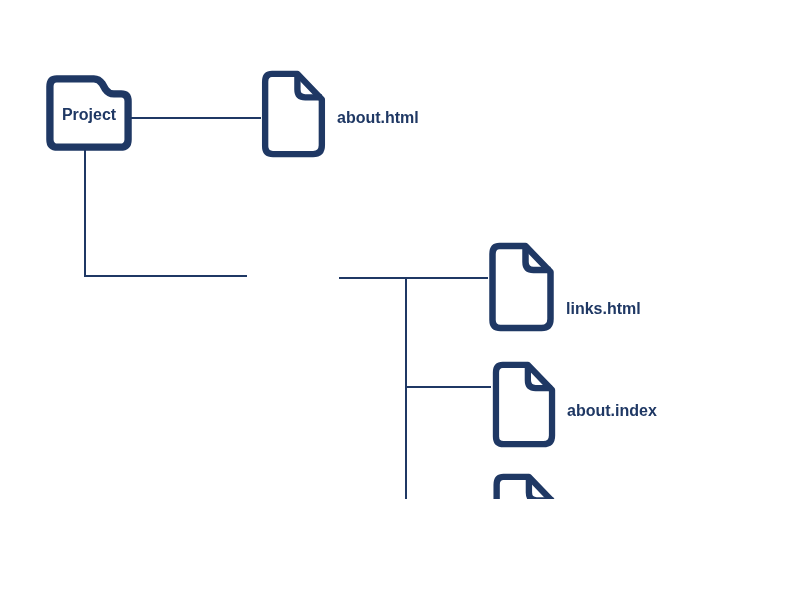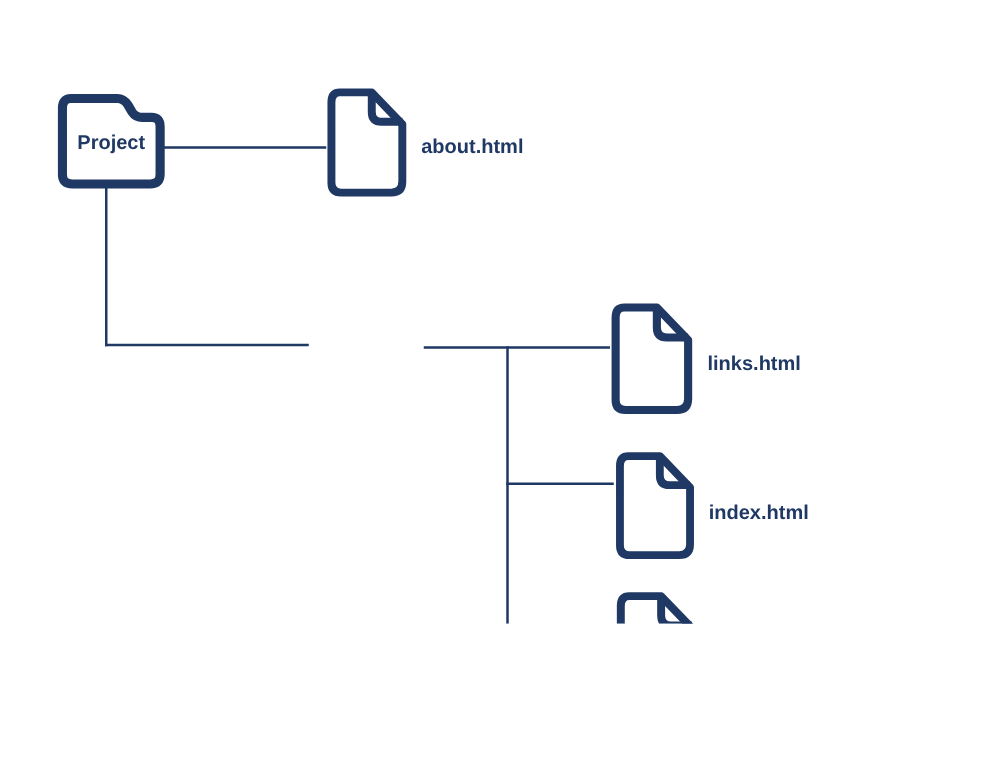--- a/index.html
+++ b/index.html
@@ -77,31 +77,31 @@
 
 
   <div class="node" style="left:487px; top:242px; width:69px; height:90px;">
     <span>
       <svg width="69" height="90" viewBox="0 0 66 90">
         <path d="M11 4 H37 L62 30 V77 Q62 86 53 86 H12 Q4 86 4 78 V12 Q4 4 11 4 Z" fill="#ffffff" stroke="currentColor" stroke-width="6.5" stroke-linejoin="round"></path>
         <path d="M37 4 V20 Q37 28 45 28 H62" fill="none" stroke="currentColor" stroke-width="6.5" stroke-linejoin="round"></path>
       </svg>
     </span>
   </div>
-  <div class="file-label" style="left:566px; top:292px;text-align:center;">links.html</div>
+  <div class="file-label" style="left:566px; top:309px;text-align:center;">links.html</div>
 
   <div class="node" style="left:490px; top:361px; width:68px; height:87px;">
     <span>
       <svg width="68" height="87" viewBox="0 0 66 90">
         <path d="M11 4 H37 L62 30 V77 Q62 86 53 86 H12 Q4 86 4 78 V12 Q4 4 11 4 Z" fill="#ffffff" stroke="currentColor" stroke-width="6.5" stroke-linejoin="round"></path>
         <path d="M37 4 V20 Q37 28 45 28 H62" fill="none" stroke="currentColor" stroke-width="6.5" stroke-linejoin="round"></path>
       </svg>
     </span>
   </div>
-  <div class="file-label" style="left:567px; top:411px;">index.html</div>
+  <div class="file-label" style="left:567px; top:411px;">about.index</div>
 
   <div class="node" style="left:492px; top:473px; width:66px; height:88px;">
     <span>
       <svg width="66" height="88" viewBox="0 0 66 90">
         <path d="M11 4 H37 L62 30 V77 Q62 86 53 86 H12 Q4 86 4 78 V12 Q4 4 11 4 Z" fill="#ffffff" stroke="currentColor" stroke-width="6.5" stroke-linejoin="round"></path>
         <path d="M37 4 V20 Q37 28 45 28 H62" fill="none" stroke="currentColor" stroke-width="6.5" stroke-linejoin="round"></path>
       </svg>
     </span>
   </div>
 

